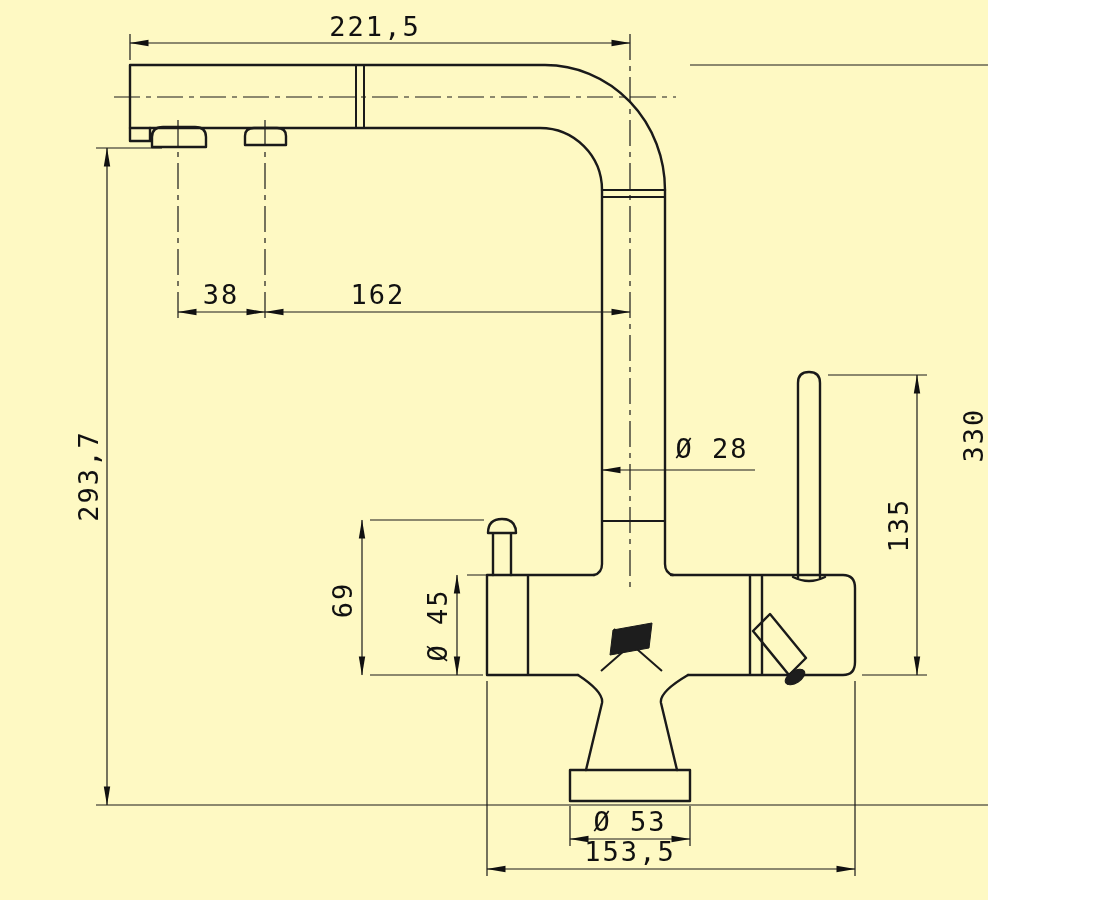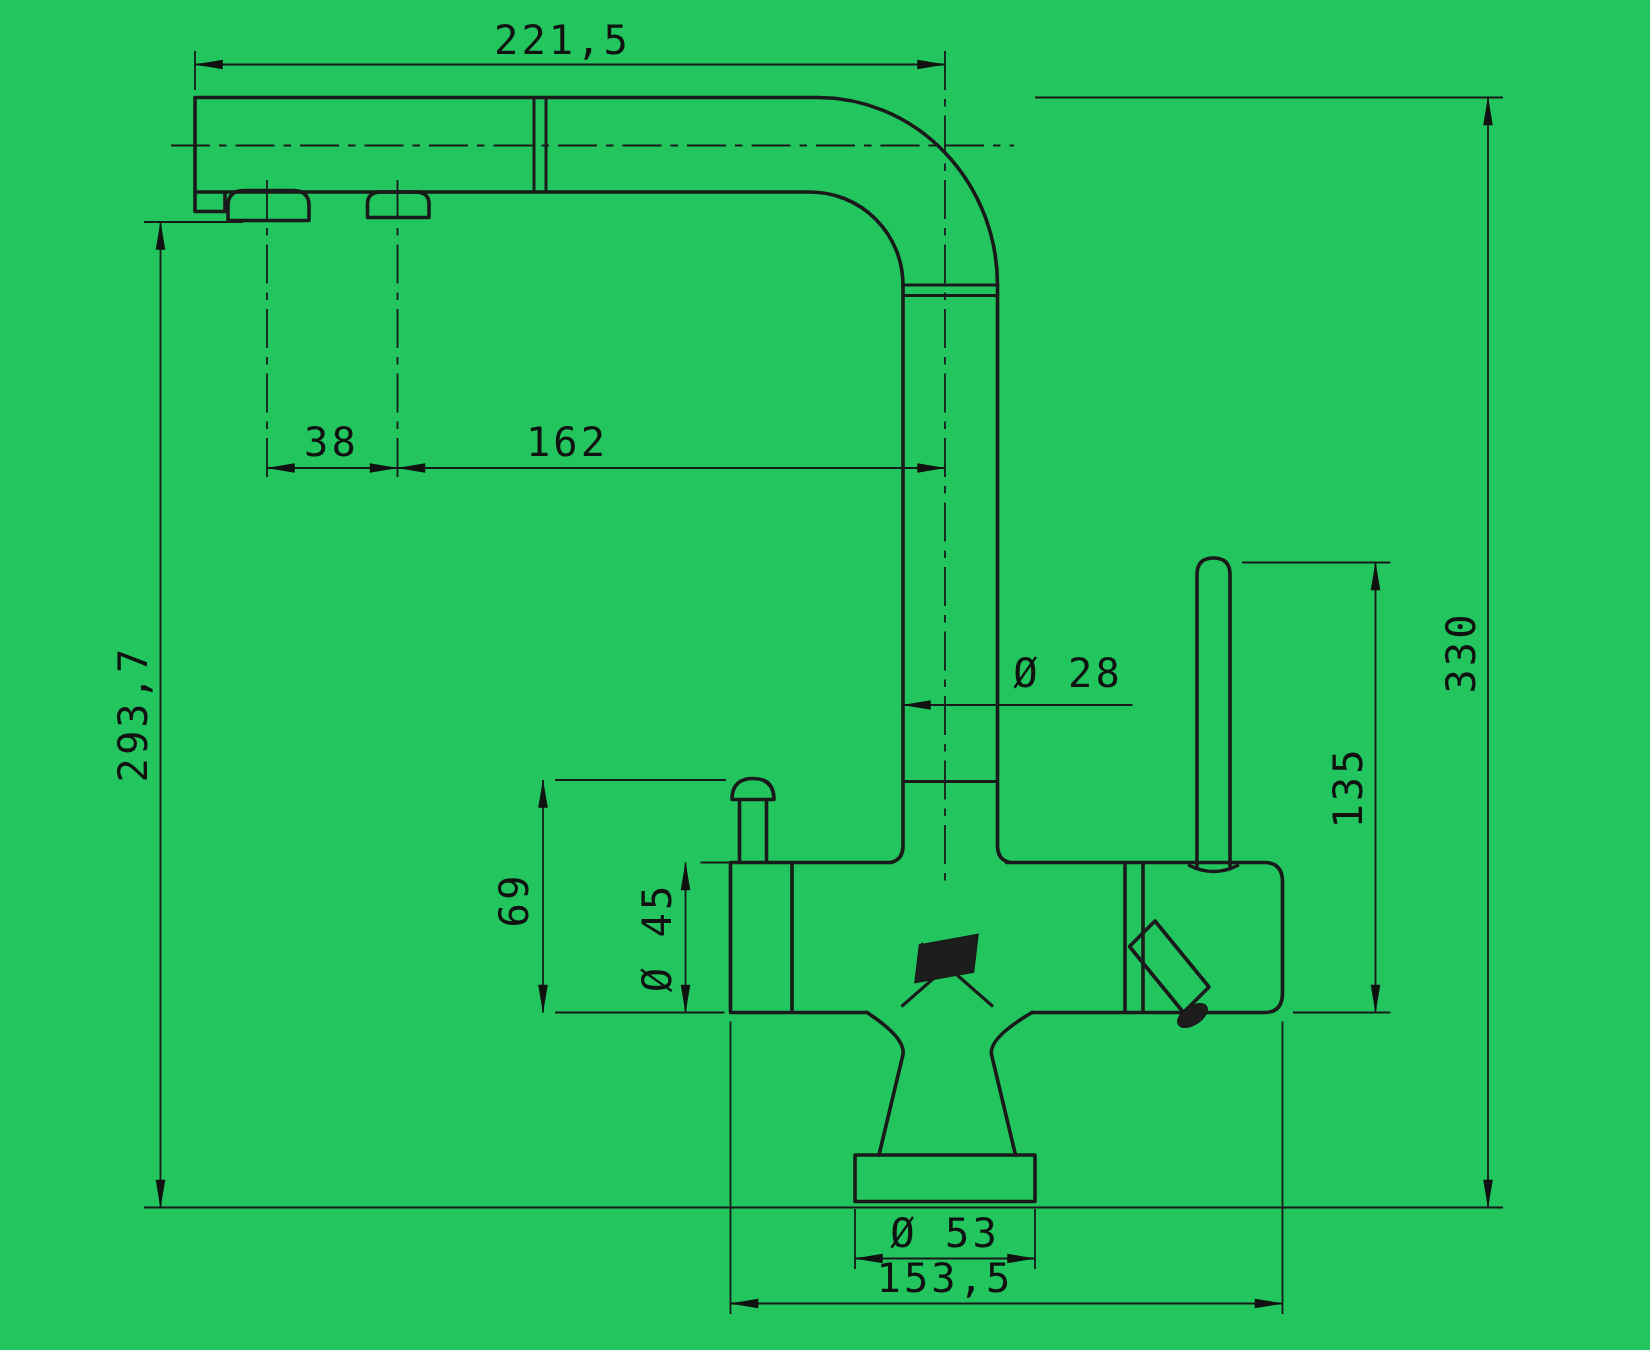--- a/index.html
+++ b/index.html
@@ -1,23 +1,23 @@
 <!DOCTYPE html>
 <html><head>
 <meta charset="utf-8">
 <style>
   html, body {
     margin: 0;
     padding: 0;
     background: #ffffff;
   }
   .canvas {
-    width: 1100px;
+    width: 988px;
     height: 900px;
-    background: #22c55e;
+    background: #fef9c3;
     position: relative;
     overflow: hidden;
   }
   svg { display: block; }
   .outline {
     stroke: #1a1a1a;
     stroke-width: 2.4;
     fill: none;
     stroke-linecap: round;
     stroke-linejoin: round;

